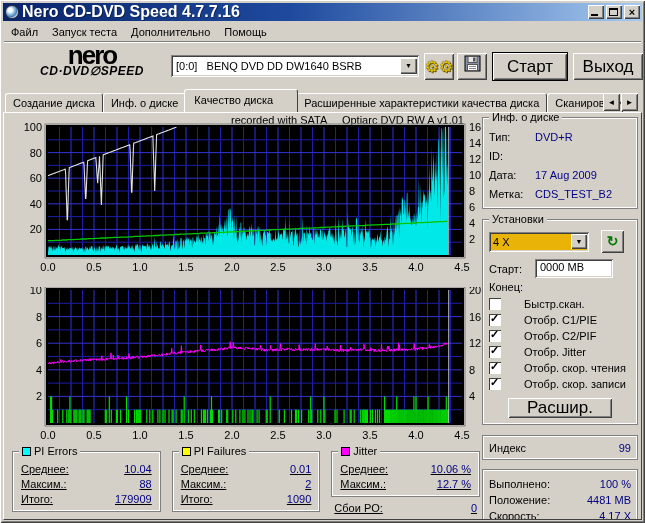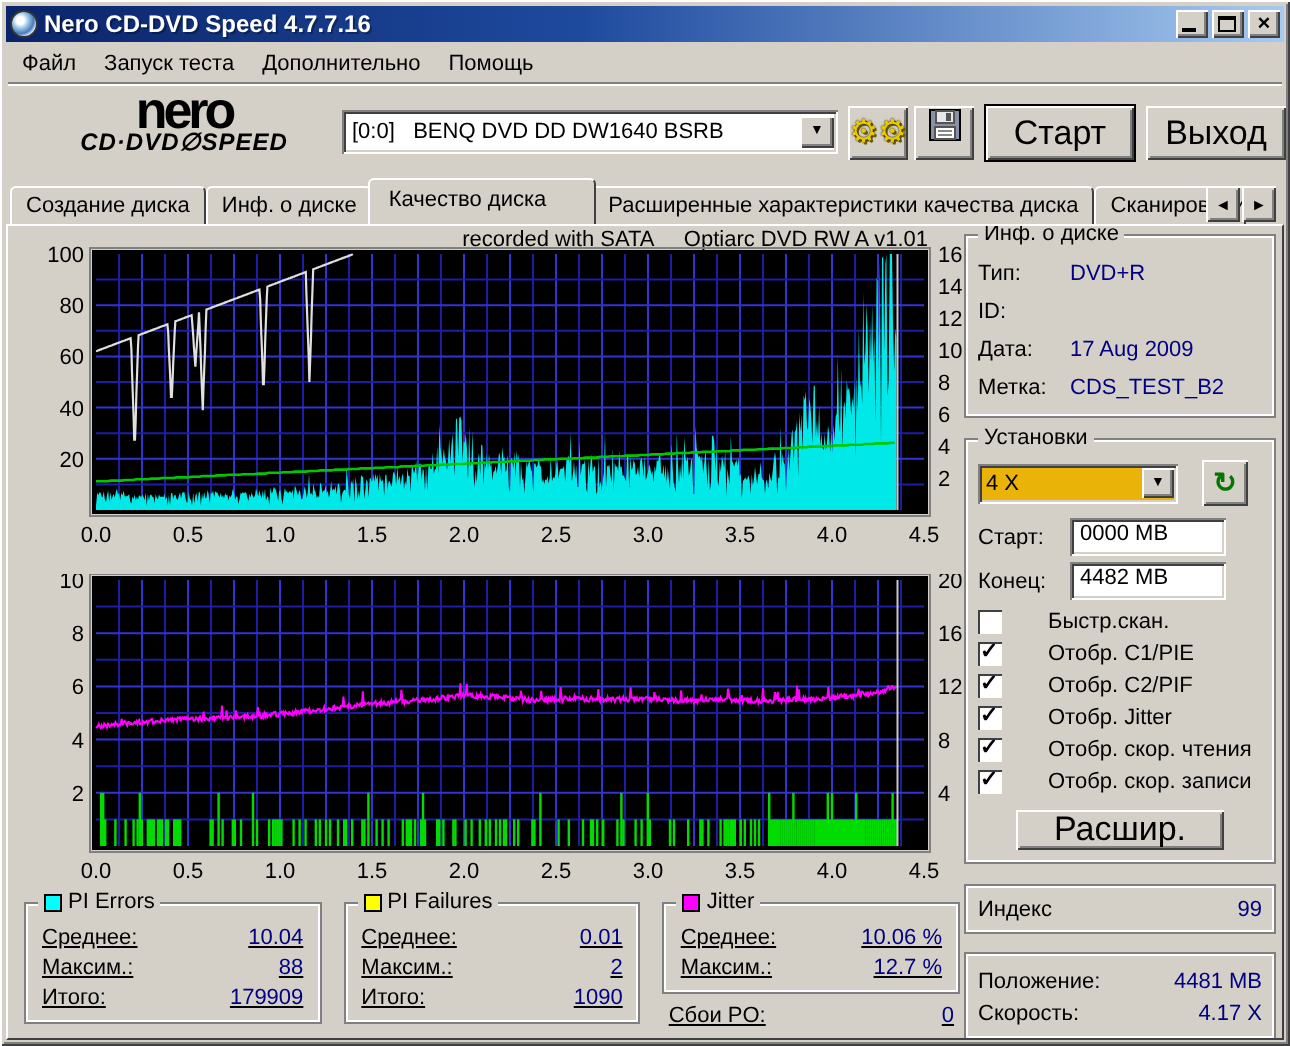--- a/index.html
+++ b/index.html
@@ -9,21 +9,21 @@
   .win { position:relative; width:645px; height:523px; background:#d4d0c8; padding:3px;
          box-shadow: inset 1px 1px 0 #fff, inset -1px -1px 0 #404040, inset 2px 2px 0 #d4d0c8, inset -2px -2px 0 #808080;
          display:flex; flex-direction:column; }
 
   
   .titlebar { height:18px; background:linear-gradient(90deg,#0a246a 0%, #1e4a9e 45%, #a6caf0 100%);
               display:flex; align-items:center; padding:0 2px; flex:0 0 18px; }
   .app-icon { width:14px; height:14px; border-radius:50%;
               background:radial-gradient(circle at 35% 35%, #fdfdfd 0 18%, #9ecbe8 35%, #4a7ab8 60%, #d8e8f8 75%, #8aa8d0 100%);
               border:1px solid #333; margin-right:3px; flex:0 0 14px; }
-  .title-text { color:#fff; font-weight:bold; font-size:12px; flex:1; white-space:nowrap;
+  .title-text { color:#fff; font-weight:bold; font-size:16px; flex:1; white-space:nowrap;
                 text-shadow:1px 1px 0 #00000055; }
   .winbtns { display:flex; gap:2px; }
   .winbtn { width:16px; height:14px; background:#d4d0c8; border:none; position:relative; cursor:default;
             box-shadow: inset 1px 1px 0 #fff, inset -1px -1px 0 #404040, inset -2px -2px 0 #808080;
             font-size:9px; line-height:12px; text-align:center; padding:0; }
   .g-min { position:absolute; left:3px; bottom:3px; width:7px; height:2px; background:#000; }
   .g-max { position:absolute; left:3px; top:3px; width:9px; height:8px; border:1px solid #000; border-top-width:2px; }
   .g-close { font-weight:bold; font-size:11px; line-height:13px; }
 
   
@@ -587,21 +587,20 @@
             <span class="combo-btn">▼</span>
           </div>
           <button class="btn refresh-btn"><span>↻</span></button>
         </div>
         <div class="set-row" style="margin-top:6px;">
           <span class="field-lbl">Старт:</span>
           <div class="field">0000 MB</div>
         </div>
         <div class="set-row">
           <span class="field-lbl">Конец:</span>
-          <div class="field">4482 MB</div>
         </div>
         <div class="cb-row">
           <span class="cb"></span>
           <span>Быстр.скан.</span>
         </div>
         <div class="cb-row">
           <span class="cb">
               <span class="check" style="visibility: visible;">✓</span>
             </span>
           <span>Отобр. C1/PIE</span>
@@ -635,20 +634,24 @@
 
       <div class="gbox index-box">
         <div class="row">
           <span>Индекс</span>
           <span class="val">99</span>
         </div>
       </div>
 
       <div class="gbox progress-box">
         <div class="row">
+            <span>Выполнено:</span>
+            <span class="val">100 %</span>
+          </div>
+        <div class="row">
             <span>Положение:</span>
             <span class="val">4481 MB</span>
           </div>
         <div class="row">
             <span>Скорость:</span>
             <span class="val">4.17 X</span>
           </div>
       </div>
 
     </div>

